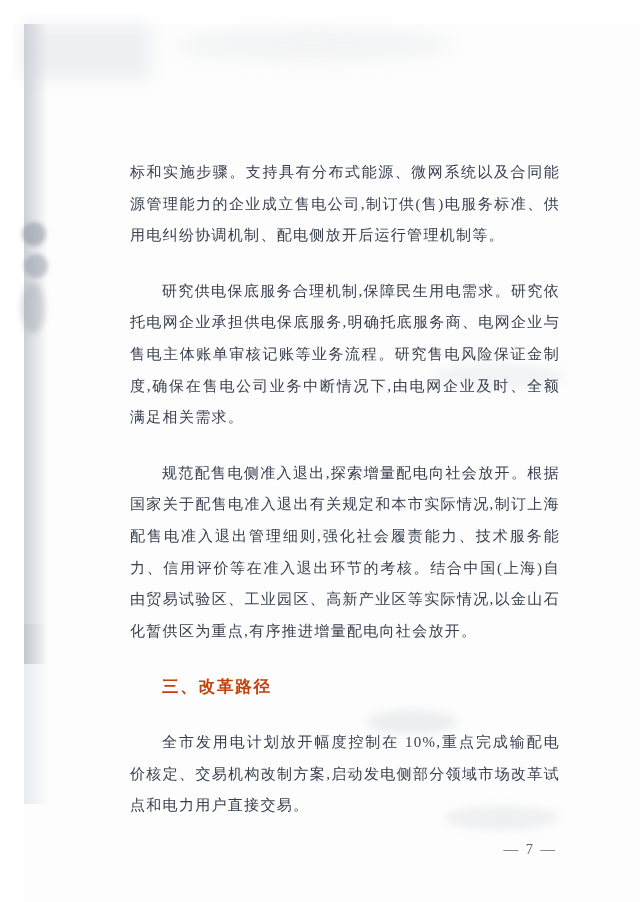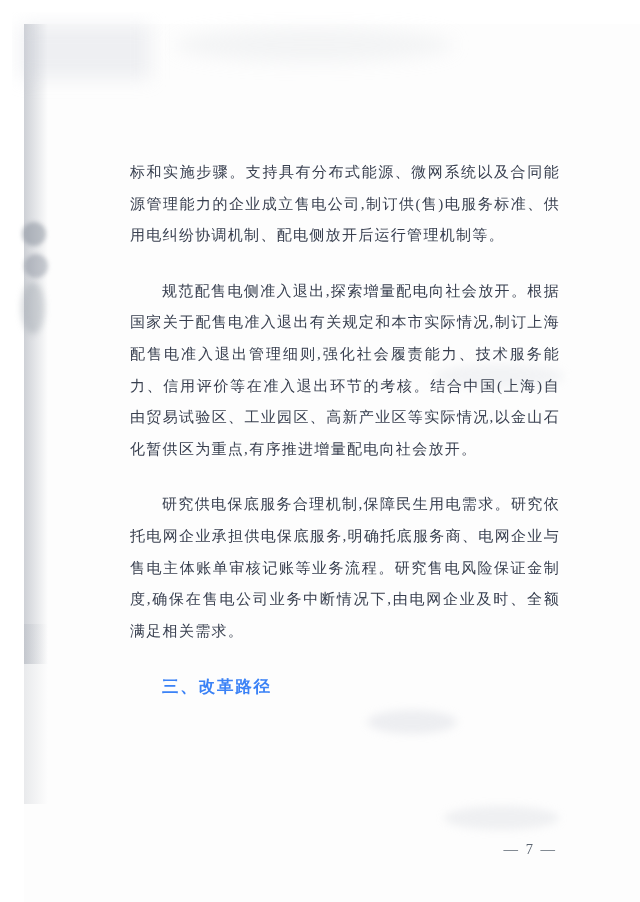--- a/index.html
+++ b/index.html
@@ -45,21 +45,21 @@
     letter-spacing:1.3px;
     text-align:justify;
   }
   .text-block p, .text-block h2 { margin:0; }
   .para-cont { text-indent:0; }
   .para { text-indent:32px; }
   .heading {
     font-family:"Liberation Sans", sans-serif;
     font-weight:700;
     font-size:16.5px;
-    color:#3b82f6;
+    color:#c2410c;
     text-indent:32px;
     letter-spacing:1.8px;
     line-height:31.6px;
     text-align:left;
   }
   .subheading {
     font-style:italic;
     text-indent:32px;
   }
   .page-number {
@@ -81,20 +81,21 @@
   <div class="smudge sm-b"></div>
   <div class="smudge sm-c"></div>
   <div class="smudge sm-d"></div>
   <div class="smudge sm-e"></div>
   <div class="smudge sm-f"></div>
   <div class="smudge sm-g"></div>
   <div class="smudge sm-h"></div>
 
   <main class="text-block">
     <p class="para-cont">标和实施步骤。支持具有分布式能源、微网系统以及合同能源管理能力的企业成立售电公司,制订供(售)电服务标准、供用电纠纷协调机制、配电侧放开后运行管理机制等。</p>
+    <p class="para">研究供电保底服务合理机制,保障民生用电需求。研究依托电网企业承担供电保底服务,明确托底服务商、电网企业与售电主体账单审核记账等业务流程。研究售电风险保证金制度,确保在售电公司业务中断情况下,由电网企业及时、全额满足相关需求。</p>
     <p class="para">规范配售电侧准入退出,探索增量配电向社会放开。根据国家关于配售电准入退出有关规定和本市实际情况,制订上海配售电准入退出管理细则,强化社会履责能力、技术服务能力、信用评价等在准入退出环节的考核。结合中国(上海)自由贸易试验区、工业园区、高新产业区等实际情况,以金山石化暂供区为重点,有序推进增量配电向社会放开。</p>
-    <p class="para">研究供电保底服务合理机制,保障民生用电需求。研究依托电网企业承担供电保底服务,明确托底服务商、电网企业与售电主体账单审核记账等业务流程。研究售电风险保证金制度,确保在售电公司业务中断情况下,由电网企业及时、全额满足相关需求。</p>
     <h2 class="heading">三、改革路径</h2>
+    <p class="para">全市发用电计划放开幅度控制在 10%,重点完成输配电价核定、交易机构改制方案,启动发电侧部分领域市场改革试点和电力用户直接交易。</p>
   </main>
 
   <div class="page-number">— 7 —</div>
 
 </div>
 
 </body></html>

